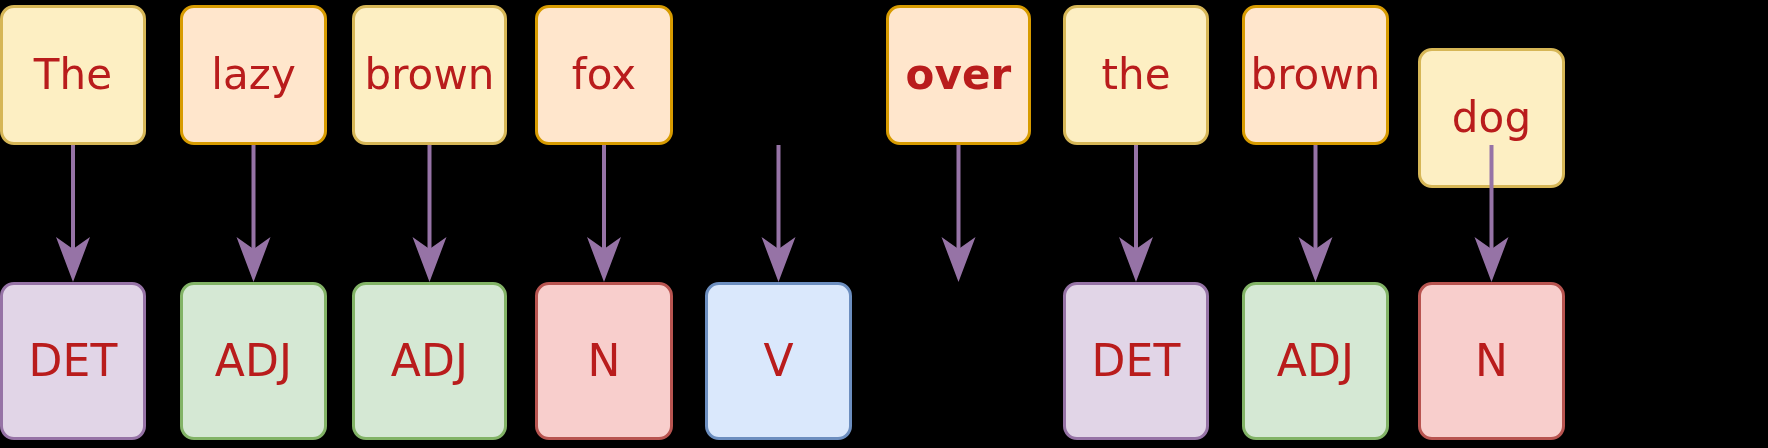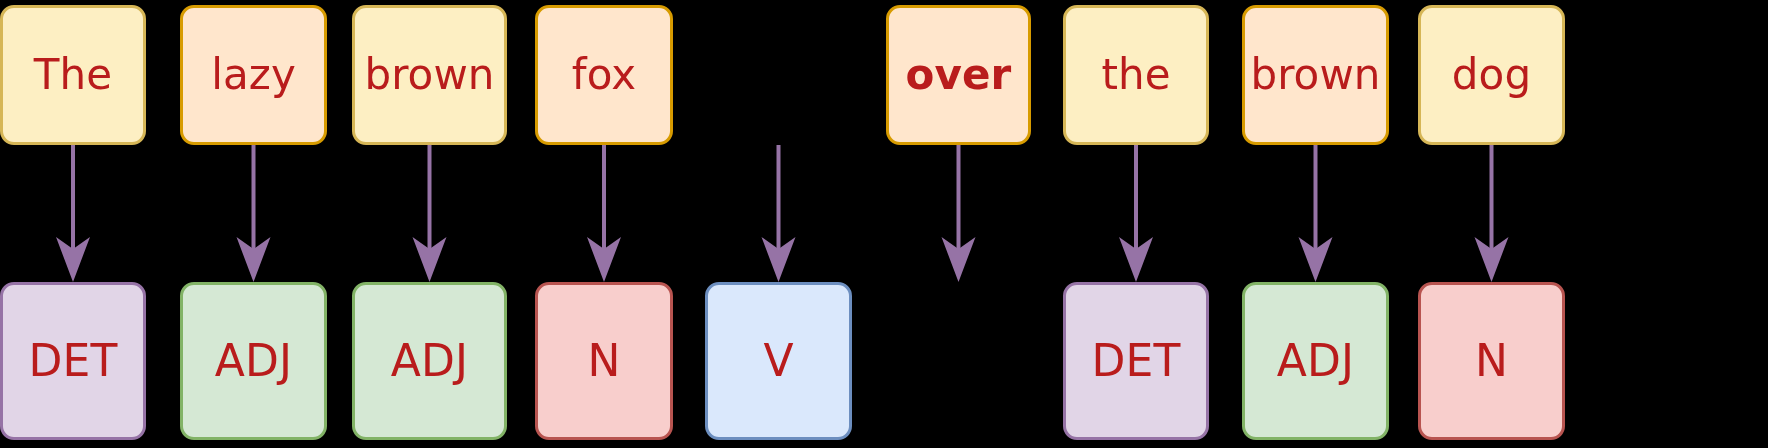--- a/index.html
+++ b/index.html
@@ -141,21 +141,21 @@
       <div class="node word" style="background: rgb(255, 230, 204); border-color: rgb(215, 155, 0);">brown</div>
       <div class="edge">
         <svg viewBox="0 0 147 137" preserveAspectRatio="none">
           <line x1="73.5" y1="0" x2="73.5" y2="126" stroke="#9673a6" stroke-width="4"></line>
           <path d="M 56.5 92 L 73.5 137 L 90.5 92 L 73.5 104 Z" fill="#9673a6"></path>
         </svg>
       </div>
       <div class="node tag" style="background: rgb(213, 232, 212); border-color: rgb(130, 179, 102);">ADJ</div>
     </div>
     <div class="column" style="left: 1418px; width: 147px;">
-      <div class="node word" style="background: rgb(253, 239, 195); border-color: rgb(214, 182, 86);">dog</div>
+      <div class="node word" style="background: rgb(253, 239, 195); border-color: rgb(214, 182, 86); margin-top: 43px;">dog</div>
       <div class="edge">
         <svg viewBox="0 0 147 137" preserveAspectRatio="none">
           <line x1="73.5" y1="0" x2="73.5" y2="126" stroke="#9673a6" stroke-width="4"></line>
           <path d="M 56.5 92 L 73.5 137 L 90.5 92 L 73.5 104 Z" fill="#9673a6"></path>
         </svg>
       </div>
       <div class="node tag" style="background: rgb(248, 206, 204); border-color: rgb(184, 84, 80);">N</div>
     </div>
   </div>
 

